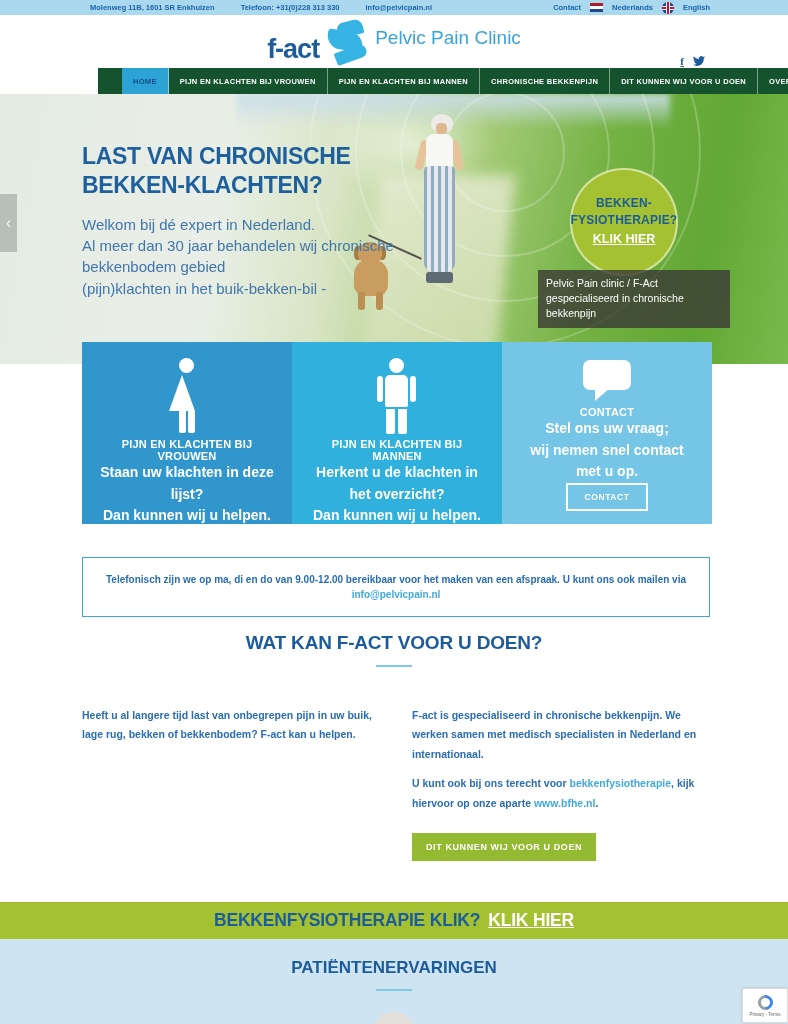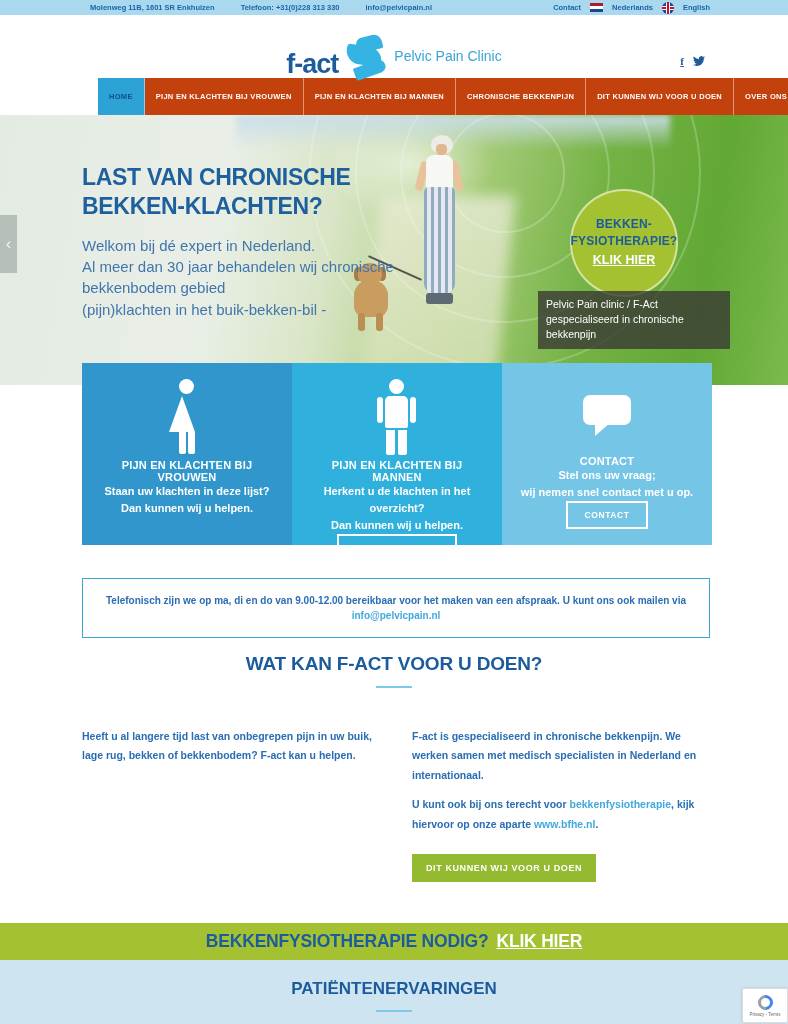--- a/index.html
+++ b/index.html
@@ -15,36 +15,36 @@
   .topbar a { color:#1b64a8; text-decoration:none; }
   .flag-nl { width:13px; height:9px; background:linear-gradient(180deg,#ae1c28 0 33%,#fff 33% 66%,#21468b 66% 100%); }
   .flag-uk { width:12px; height:12px; border-radius:50%; background:#21468b; position:relative; overflow:hidden; }
   .flag-uk::before { content:''; position:absolute; left:0; top:4px; width:100%; height:4px;
       background:linear-gradient(180deg,#fff 0 1px,#c8102e 1px 3px,#fff 3px 4px); }
   .flag-uk::after { content:''; position:absolute; top:0; left:4px; height:100%; width:4px;
       background:linear-gradient(90deg,#fff 0 1px,#c8102e 1px 3px,#fff 3px 4px); }
   .lang-en { color:#f2f8fc; }
 
   
-  .header { position:relative; height:63px; background:#fff; display:flex; align-items:flex-end; justify-content:center; }
+  .header { position:relative; height:53px; background:#fff; display:flex; align-items:center; justify-content:center; }
   .logo { display:flex; align-items:flex-end; gap:2px; cursor:pointer; }
   .logo-word { font-size:27px; font-weight:bold; color:#1d5c9c; letter-spacing:-1px; line-height:1; }
   .logo-figure { position:relative; width:46px; height:48px; margin:0 4px -6px 2px; }
   .lf1,.lf2,.lf3,.lf4 { position:absolute; background:#35b3e2; }
   .lf1 { left:14px; top:0; width:26px; height:15px; border-radius:10px 12px 2px 12px; transform:rotate(-14deg); }
   .lf2 { left:4px; top:10px; width:36px; height:19px; border-radius:4px 14px 4px 14px; transform:rotate(9deg); }
   .lf3 { left:12px; top:27px; width:32px; height:13px; border-radius:2px 12px 10px 4px; transform:rotate(-20deg); }
   .lf4 { left:30px; top:4px; width:9px; height:9px; border-radius:50%; }
-  .logo-sub { font-size:14px; color:#3aa4d8; margin-bottom:14px; }
+  .logo-sub { font-size:19px; color:#3aa4d8; margin-bottom:14px; }
   .social { position:absolute; right:83px; top:40px; display:flex; gap:9px; align-items:center; }
   .fb-icon { font-size:11px; font-weight:bold; color:#1d5c9c; font-family:"Liberation Serif",serif; }
   .tw-icon svg { display:block; }
 
   
-  .navbar { margin-left:98px; height:37px; background:#c2410c; display:flex; align-items:stretch; }
+  .navbar { margin-left:98px; height:26px; background:#14532d; display:flex; align-items:stretch;padding-left:24px; }
   .nav-item { display:flex; align-items:center; padding:0 11px; font-size:7.5px; font-weight:bold; color:#ffffff;
               letter-spacing:.3px; border-right:1px solid rgba(255,255,255,.45); cursor:pointer; white-space:nowrap; }
   .nav-item.active { background:#2da2d4; color:#134f8c; }
   .nav-fill { flex:1; }
 
   
   .hero { position:relative; height:270px; overflow:hidden;
     background:
       radial-gradient(120px 80px at 52% 18%, rgba(255,255,255,.55), transparent 70%),
       linear-gradient(100deg,#e4ebe3 0%,#e9efe7 28%,#d9e5c6 42%,#a9cd7c 58%,#74b244 74%,#62a834 88%,#79ba4d 100%);
@@ -91,21 +91,21 @@
       font-size:10.5px; line-height:1.45; padding:6px 8px; z-index:3; }
   .prev-arrow { position:absolute; left:0; top:100px; width:17px; height:58px; background:rgba(125,138,130,.45);
       color:#eef4f0; display:flex; align-items:center; justify-content:center; font-size:17px; cursor:pointer; z-index:3; }
 
   
   .cards-row { position:relative; z-index:4; display:flex; width:630px; margin:-22px 0 0 82px; }
   .card { width:210px; height:182px; color:#fff; text-align:center; display:flex; flex-direction:column; align-items:center; padding:16px 14px 16px; }
   .card-0 { background:#3096cc; } .card-1 { background:#2fb0dd; } .card-2 { background:#74c5e6; }
   .card-icon { height:76px; display:flex; align-items:center; justify-content:center; }
   .card-title { font-size:11px; font-weight:bold; letter-spacing:.2px; margin-top:4px; }
-  .card-line { font-size:11px; font-weight:bold; line-height:1.55; }
+  .card-line { font-size:14px; font-weight:bold; line-height:1.55; }
   .card-btn { margin-top:auto; border:2px solid #fff; background:transparent; color:#fff; font-size:8.5px; font-weight:bold;
       letter-spacing:.6px; padding:7px 16px; cursor:pointer; font-family:inherit; }
 
   .pic { position:relative; }
   .pic-female { width:60px; height:76px; }
   .pf-head { position:absolute; left:22px; top:0; width:15px; height:15px; background:#fff; border-radius:50%; }
   .pf-dress { position:absolute; left:12px; top:17px; width:10px; height:0; border-bottom:36px solid #fff;
       border-left:13px solid transparent; border-right:13px solid transparent; }
   .pf-leg-l,.pf-leg-r { position:absolute; top:53px; width:7px; height:22px; background:#fff; border-radius:0 0 2px 2px; }
   .pf-leg-l { left:22px; } .pf-leg-r { left:31px; }
@@ -310,21 +310,21 @@
       <p>Heeft u al langere tijd last van onbegrepen pijn in uw buik, lage rug, bekken of bekkenbodem? F-act kan u helpen.</p>
     </div>
     <div class="col">
       <p>F-act is gespecialiseerd in chronische bekkenpijn. We werken samen met medisch specialisten in Nederland en internationaal.</p>
       <p><span>U kunt ook bij ons terecht voor </span><a href="#">bekkenfysiotherapie</a><span>, kijk hiervoor op onze aparte </span><a href="#">www.bfhe.nl</a><span>.</span></p>
       <button class="green-btn">DIT KUNNEN WIJ VOOR U DOEN</button>
     </div>
   </div>
 
   <div class="banner">
-    <span>BEKKENFYSIOTHERAPIE NODIG?</span>
+    <span>BEKKENFYSIOTHERAPIE KLIK?</span>
     <a href="#">KLIK HIER</a>
   </div>
 
   <div class="experience">
     <div class="exp-title">PATIËNTENERVARINGEN</div>
     <div class="title-underline"></div>
     <div class="avatar">
       
       
       

